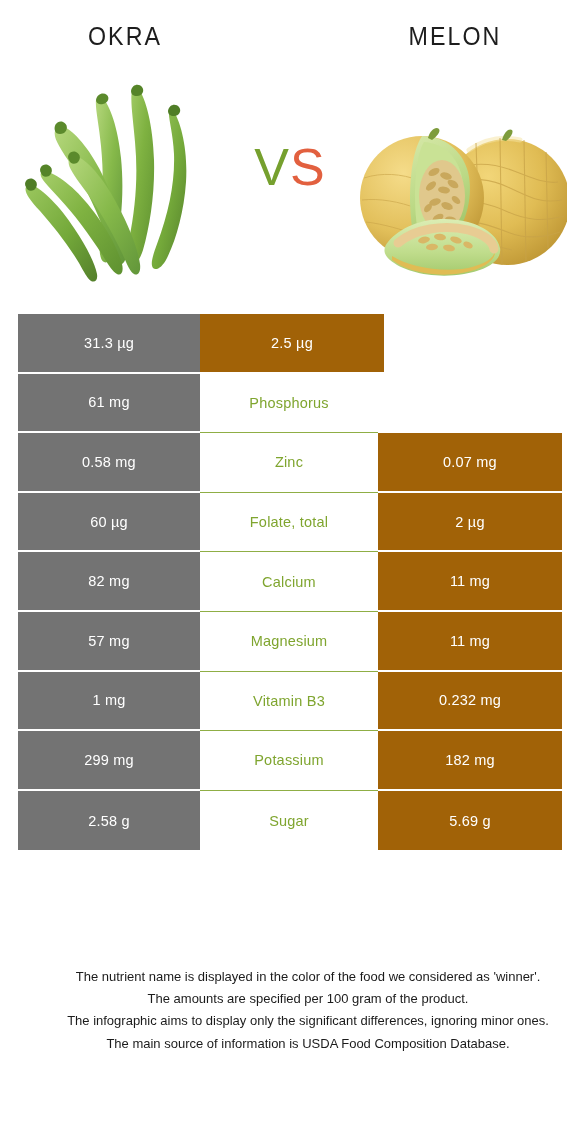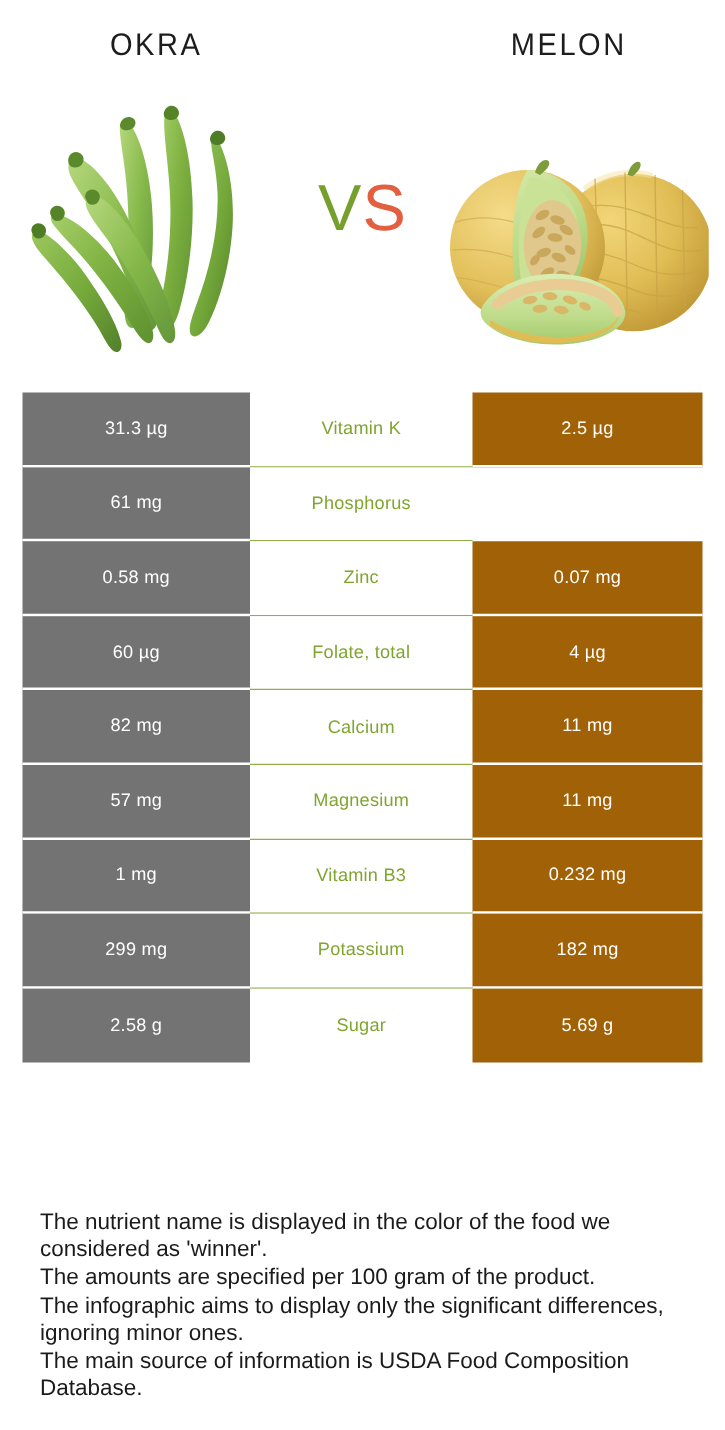--- a/index.html
+++ b/index.html
@@ -109,24 +109,25 @@
     color: #ffffff;
     border-bottom: 2px solid #ffffff;
   }
   .row:last-child .cell-left,
   .row:last-child .cell-right { border-bottom: none; }
   .row:last-child .cell-mid   { border-bottom: none; }
 
   
   .footer {
     position: absolute;
-    left: 32px;
+    left: 44px;
     top: 966px;
     width: 528px;
-    font-size: 18px;
+    text-align: center;
+    font-size: 13px;
     line-height: 22.2px;
     color: #1b1b1b;
     font-family: "Liberation Sans", sans-serif;
   }
   .footer div { white-space: normal; }
 </style>
 </head>
 <body>
 
 <div class="titles">
@@ -271,39 +272,38 @@
 
   <div class="vs">
     <span class="v">V</span><span class="s">S</span>
   </div>
 </div>
 
 <div class="table">
 
   <div class="row">
     <div class="cell cell-left">31.3 µg</div>
-    <div class="cell cell-mid">Vitamin K</div>
     <div class="cell cell-right">2.5 µg</div>
   </div>
 
   <div class="row">
     <div class="cell cell-left">61 mg</div>
     <div class="cell cell-mid">Phosphorus</div>
   </div>
 
   <div class="row">
     <div class="cell cell-left">0.58 mg</div>
     <div class="cell cell-mid">Zinc</div>
     <div class="cell cell-right">0.07 mg</div>
   </div>
 
   <div class="row">
     <div class="cell cell-left">60 µg</div>
     <div class="cell cell-mid">Folate, total</div>
-    <div class="cell cell-right">4 µg</div>
+    <div class="cell cell-right">2 µg</div>
   </div>
 
   <div class="row">
     <div class="cell cell-left">82 mg</div>
     <div class="cell cell-mid">Calcium</div>
     <div class="cell cell-right">11 mg</div>
   </div>
 
   <div class="row">
     <div class="cell cell-left">57 mg</div>

